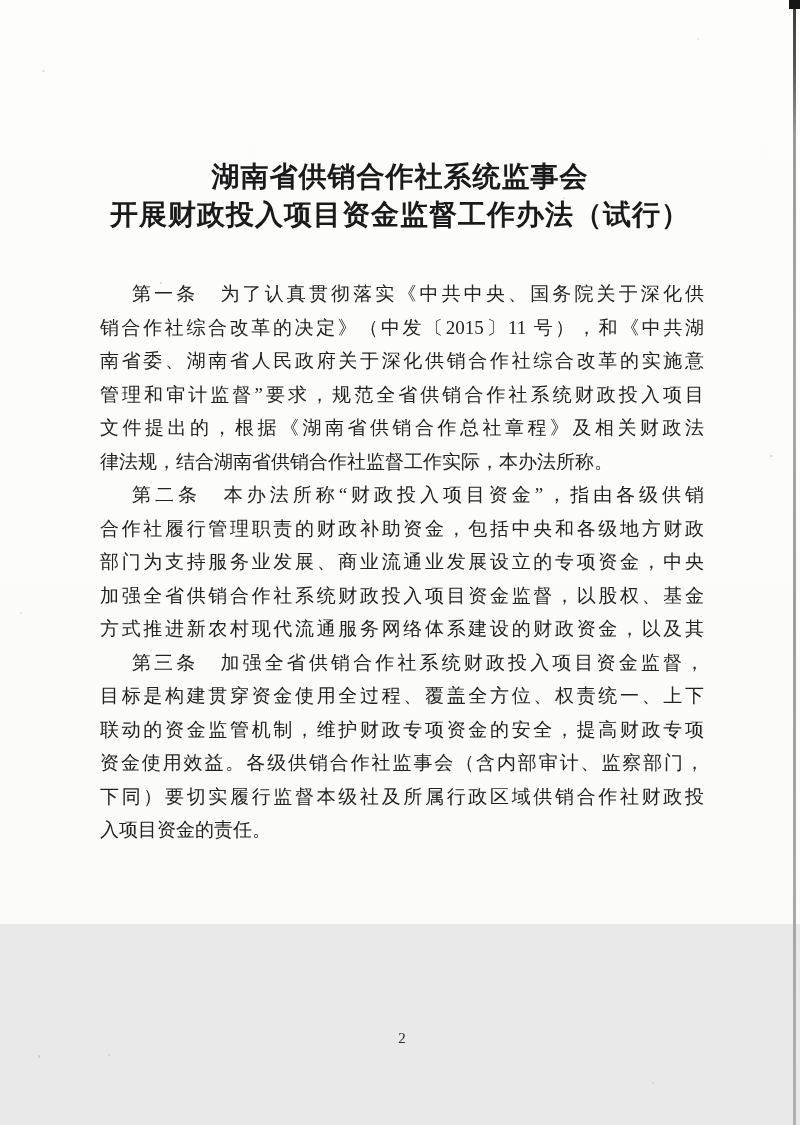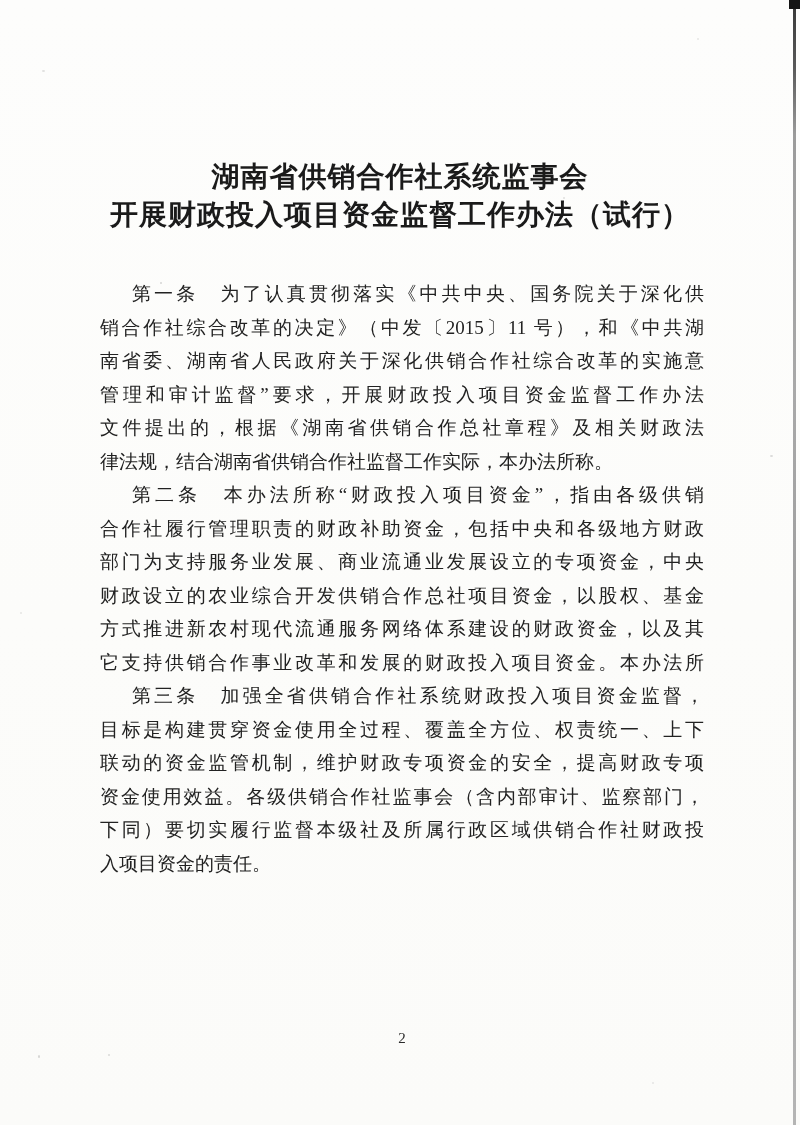--- a/index.html
+++ b/index.html
@@ -6,21 +6,21 @@
     margin: 0;
     padding: 0;
     width: 800px;
     height: 1125px;
     overflow: hidden;
     background: #e9e9e9;
   }
   .page {
     position: relative;
     width: 800px;
-    height: 1125px;
+    height: 924px;
     background: linear-gradient(180deg, #fdfdfc 0%, #fcfcfa 55%, #fbfbf9 100%);
     color: #1f1f1f;
     font-family: "Liberation Serif", "DejaVu Serif", serif;
   }
 
   
   .title-block {
     position: absolute;
     top: 158px;
     left: 100px;
@@ -101,32 +101,31 @@
     <div>湖南省供销合作社系统监事会</div>
     <div>开展财政投入项目资金监督工作办法（试行）</div>
   </div>
 
   <div class="doc-body">
 
     <div>
       <div class="line first">第一条　为了认真贯彻落实《中共中央、国务院关于深化供</div>
       <div class="line">销合作社综合改革的决定》（中发〔2015〕11 号），和《中共湖</div>
       <div class="line">南省委、湖南省人民政府关于深化供销合作社综合改革的实施意</div>
-      <div class="line">管理和审计监督”要求，开展财政投入项目资金监督工作办法</div>
+      <div class="line">管理和审计监督”要求，规范全省供销合作社系统财政投入项目</div>
       <div class="line">文件提出的，根据《湖南省供销合作总社章程》及相关财政法</div>
       <div class="line last">律法规，结合湖南省供销合作社监督工作实际，本办法所称。</div>
     </div>
 
     <div>
       <div class="line first">第二条　本办法所称“财政投入项目资金”，指由各级供销</div>
       <div class="line">合作社履行管理职责的财政补助资金，包括中央和各级地方财政</div>
       <div class="line">部门为支持服务业发展、商业流通业发展设立的专项资金，中央</div>
-      <div class="line">财政设立的农业综合开发供销合作总社项目资金，以股权、基金</div>
+      <div class="line">加强全省供销合作社系统财政投入项目资金监督，以股权、基金</div>
       <div class="line">方式推进新农村现代流通服务网络体系建设的财政资金，以及其</div>
-      <div class="line">它支持供销合作事业改革和发展的财政投入项目资金。本办法所</div>
     </div>
 
     <div>
       <div class="line first">第三条　加强全省供销合作社系统财政投入项目资金监督，</div>
       <div class="line">目标是构建贯穿资金使用全过程、覆盖全方位、权责统一、上下</div>
       <div class="line">联动的资金监管机制，维护财政专项资金的安全，提高财政专项</div>
       <div class="line">资金使用效益。各级供销合作社监事会（含内部审计、监察部门，</div>
       <div class="line">下同）要切实履行监督本级社及所属行政区域供销合作社财政投</div>
       <div class="line last">入项目资金的责任。</div>
     </div>

